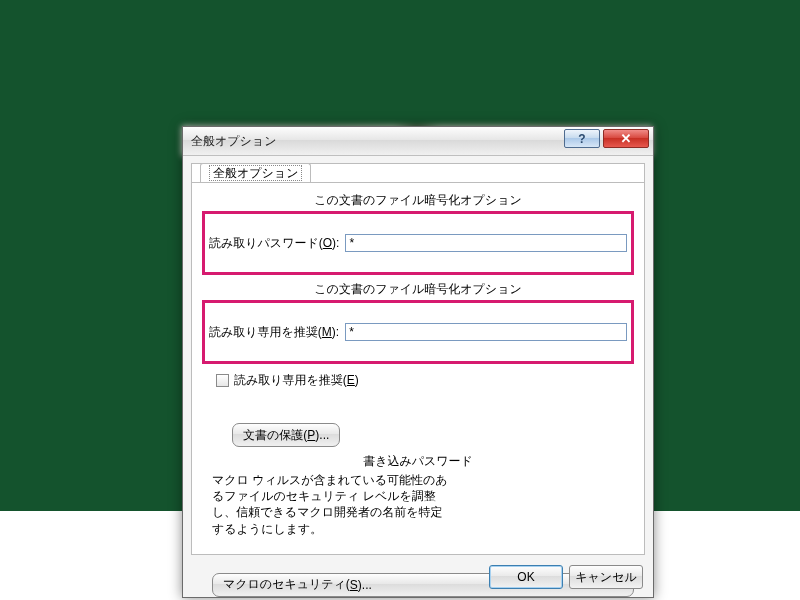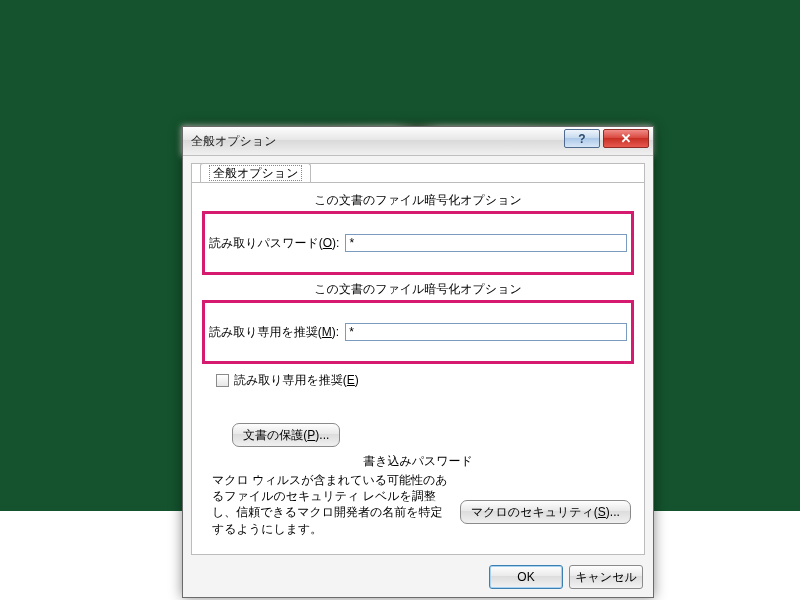--- a/index.html
+++ b/index.html
@@ -34,21 +34,21 @@
   .grp-label{margin:2px 0 2px 0;color:#000;text-align:center;}
   .hlbox{border:3px solid #d61a6f;padding:18px 4px;display:flex;align-items:center;height:22px;box-sizing:content-box;}
   .hlbox .lbl{white-space:nowrap;margin-right:6px;}
   .hlbox input{flex:1;height:18px;border:1px solid #7a9ac0;padding:1px 3px;font-family:inherit;font-size:12px;box-sizing:border-box;}
   .under{text-decoration:underline;}
   .row{display:flex;align-items:center;margin:6px 0;}
   .checkbox{width:13px;height:13px;border:1px solid #8a8a8a;background:linear-gradient(#fff,#e7e7e7);margin-right:5px;box-sizing:border-box;}
   .btn{height:22px;padding:0 10px;border:1px solid #8a8a8a;
     background:linear-gradient(#fefefe,#e8e8e8 45%,#dcdcdc 46%,#f0f0f0);
     display:inline-flex;align-items:center;border-radius:7px;white-space:nowrap;margin-top:28px;}
-  .macro{display:flex;gap:8px;margin-top:2px;}
+  .macro{display:flex;gap:8px;margin-top:2px;flex-direction:column;}
   .macro .txt{line-height:1.35;max-width:240px;}
   
   .footer{position:absolute;left:0;right:0;bottom:0;height:40px;
     display:flex;justify-content:flex-end;align-items:center;gap:6px;padding-right:10px;box-sizing:border-box;}
   .fbtn{min-width:72px;height:22px;border:1px solid #8a8a8a;border-radius:3px;
     background:linear-gradient(#fefefe,#eaeaea 45%,#dcdcdc 46%,#f2f2f2);
     display:flex;align-items:center;justify-content:center;}
   .fbtn.ok{border:1px solid #3c7fb1;box-shadow:0 0 0 1px #a7d1f0 inset;}
 </style>
 </head>

